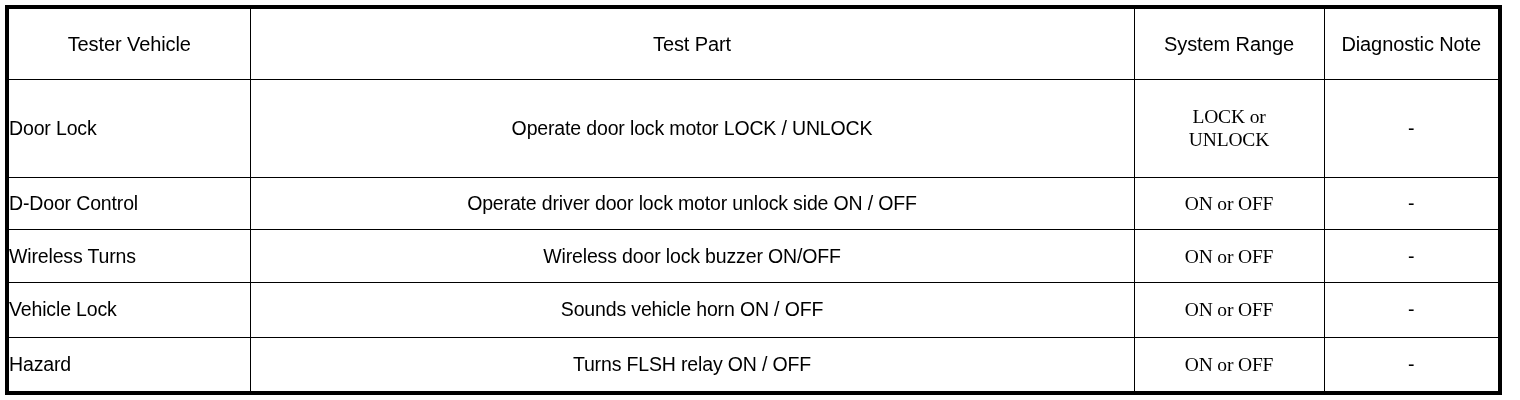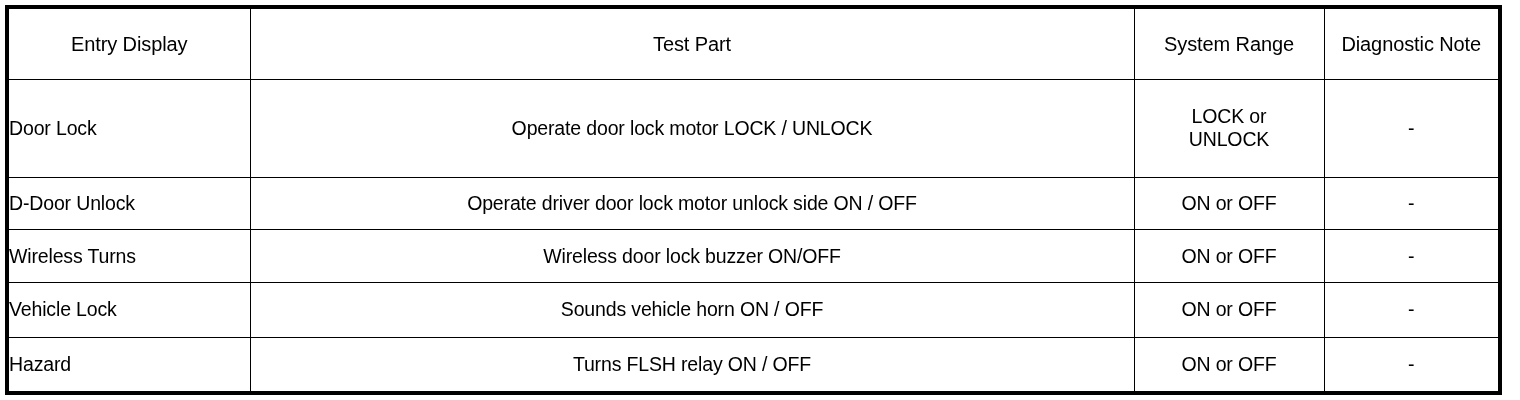--- a/index.html
+++ b/index.html
@@ -86,51 +86,51 @@
 
   
   tr.r-head { height: 72px; }
   tr.r-0 { height: 76px; }
   tr.r-1 { height: 40px; }
   tr.r-2 { height: 41px; }
   tr.r-3 { height: 42px; }
   tr.r-4 { height: 43px; }
   tr.r-5 { height: 72px; }
 
-  .nowrap-lines { white-space: pre-line; }
+  .nowrap-lines { white-space: pre-line; font-family: Liberation Serif, serif; }
 </style>
 </head>
 <body>
 
 <div id="table-wrap">
   <table class="spec-table">
     <colgroup>
       <col class="c-tester">
       <col class="c-part">
       <col class="c-range">
       <col class="c-note">
     </colgroup>
     <thead>
       <tr class="r-head">
-        <th class="head-cell">Entry Display</th>
+        <th class="head-cell">Tester Vehicle</th>
         <th class="head-cell">Test Part</th>
         <th class="head-cell">System Range</th>
         <th class="head-cell">Diagnostic Note</th>
       </tr>
     </thead>
     <tbody>
       <tr class="r-0">
         <td class="cell cell-tester">Door Lock</td>
         <td class="cell cell-part">Operate door lock motor LOCK / UNLOCK</td>
         <td class="cell cell-range nowrap-lines">LOCK or
 UNLOCK</td>
         <td class="cell cell-note">-</td>
       </tr>
       <tr class="r-1">
-        <td class="cell cell-tester">D-Door Unlock</td>
+        <td class="cell cell-tester">D-Door Control</td>
         <td class="cell cell-part">Operate driver door lock motor unlock side ON / OFF</td>
         <td class="cell cell-range nowrap-lines">ON or OFF</td>
         <td class="cell cell-note">-</td>
       </tr>
       <tr class="r-2">
         <td class="cell cell-tester">Wireless Turns</td>
         <td class="cell cell-part">Wireless door lock buzzer ON/OFF</td>
         <td class="cell cell-range nowrap-lines">ON or OFF</td>
         <td class="cell cell-note">-</td>
       </tr>

